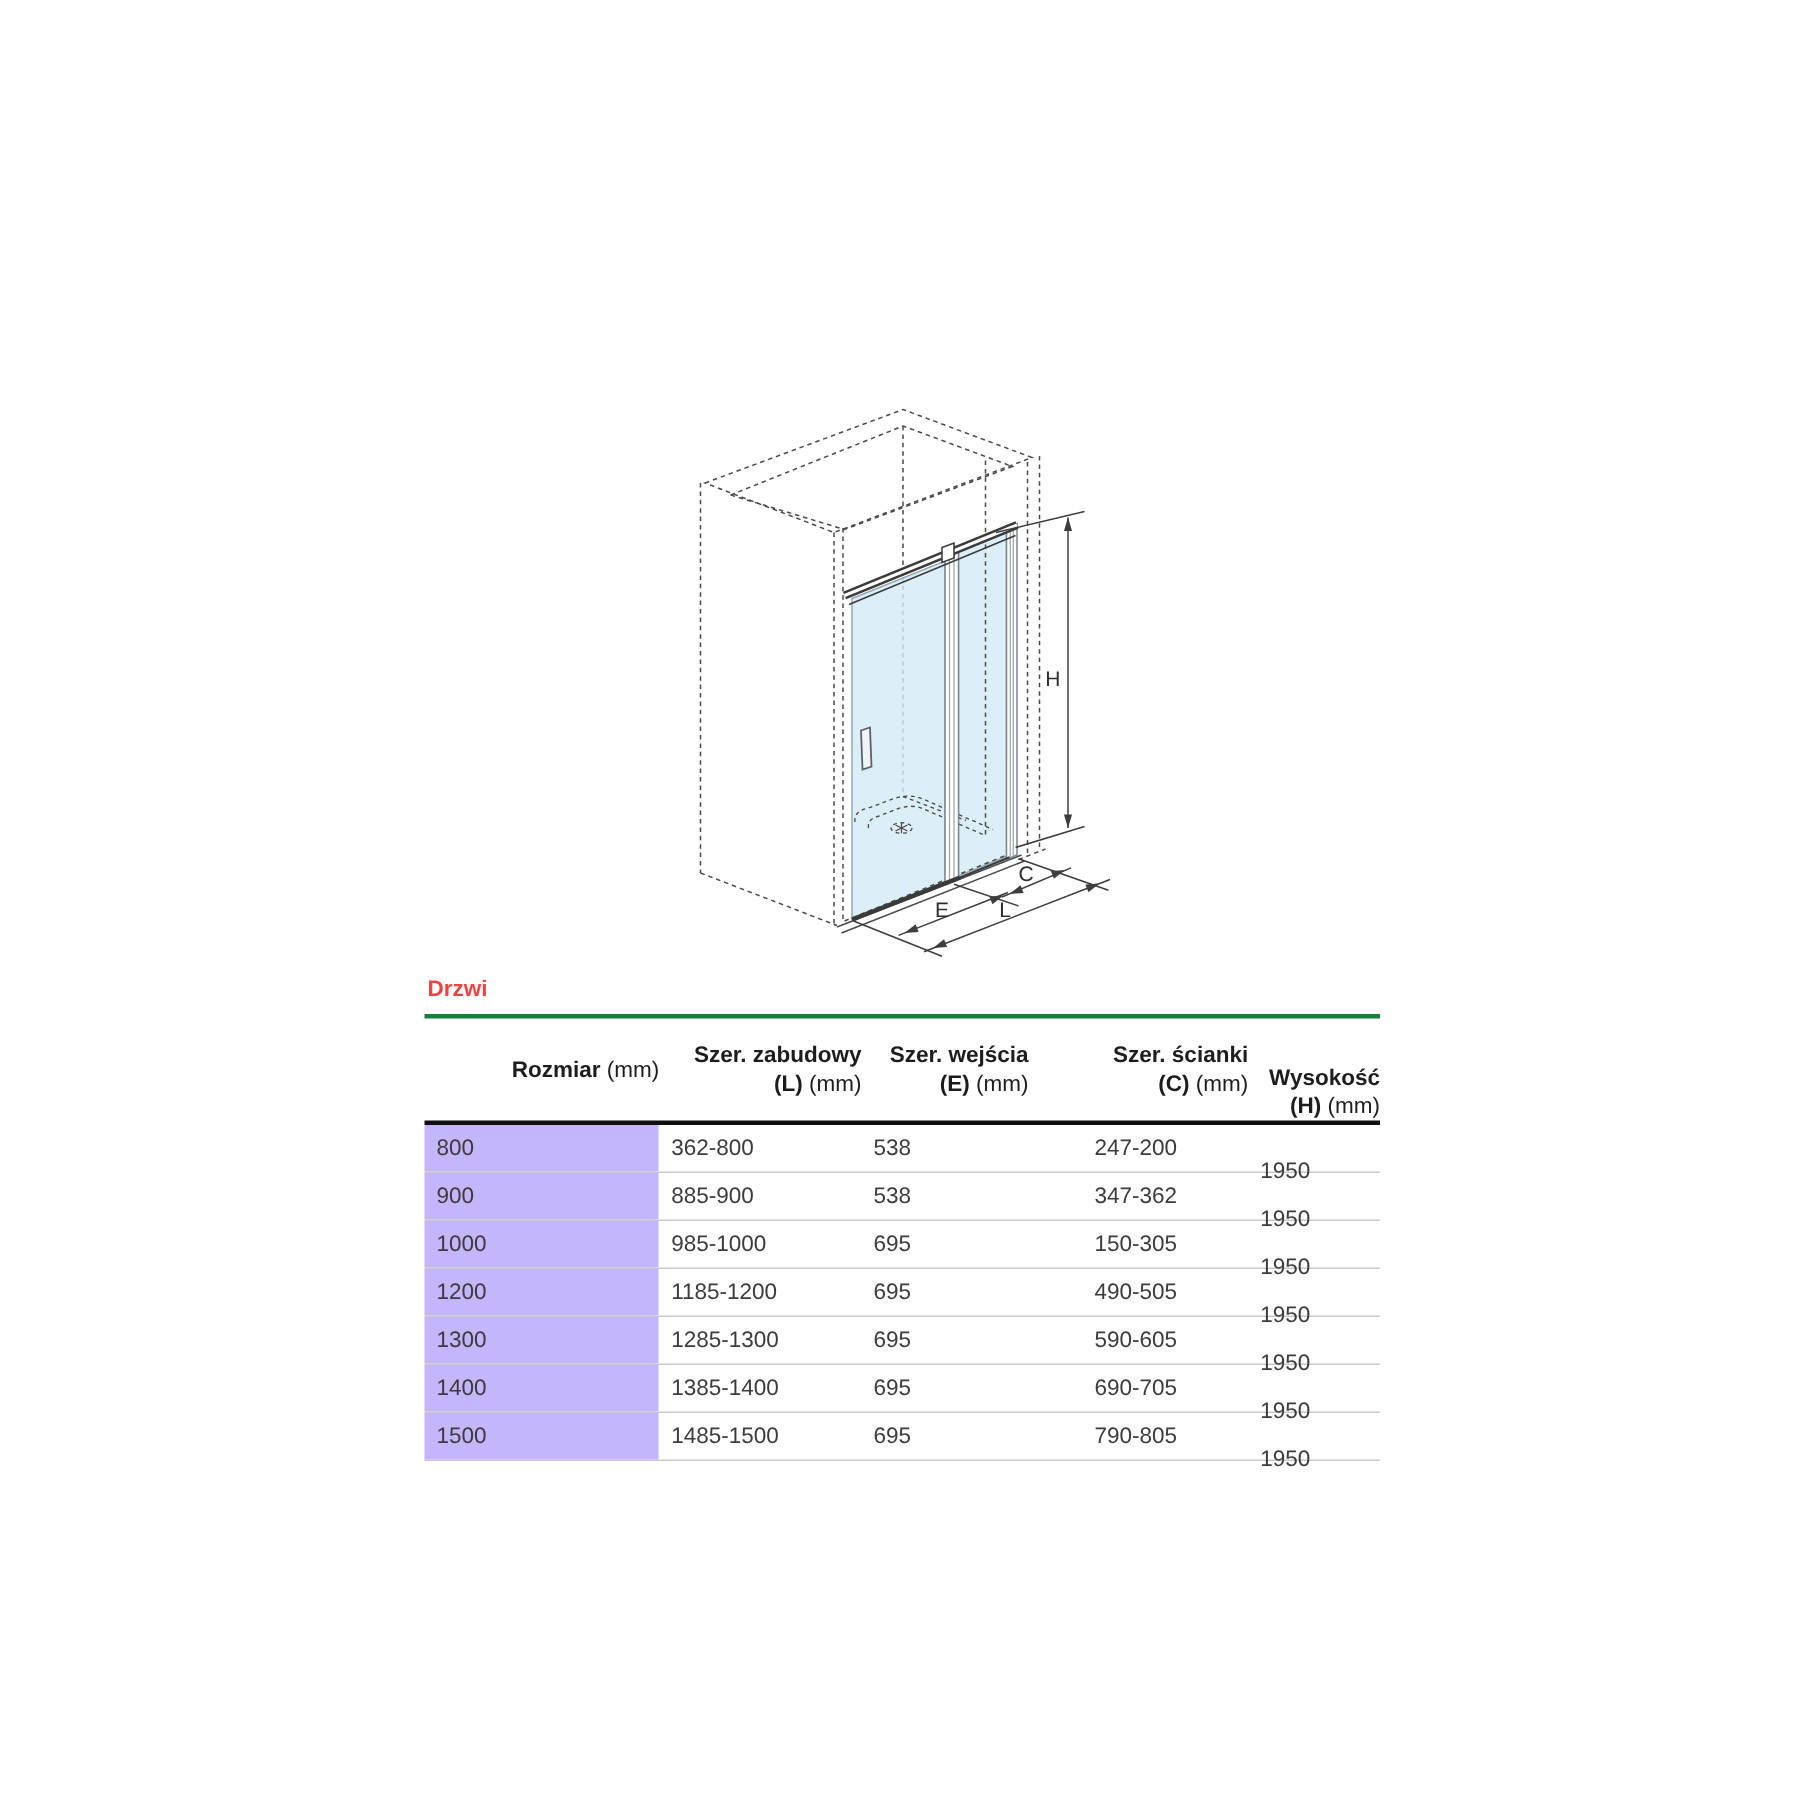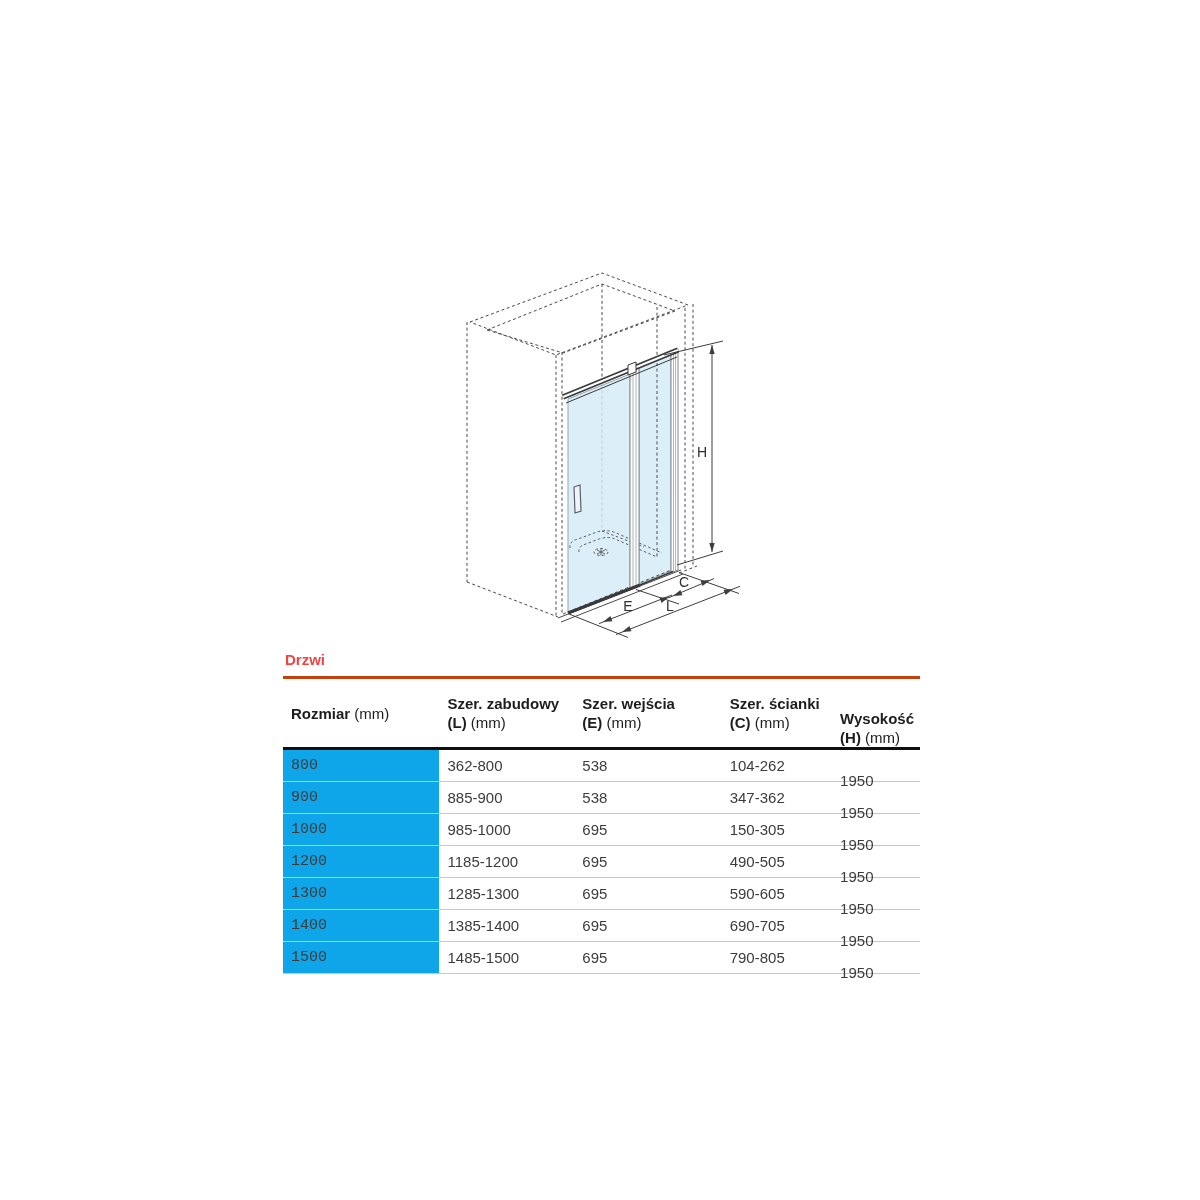--- a/index.html
+++ b/index.html
@@ -10,33 +10,33 @@
   .dash{fill:none;stroke:#4a4a4a;stroke-width:1;stroke-dasharray:3 2.6;}
   .dash2{fill:none;stroke:#4a4a4a;stroke-width:0.9;stroke-dasharray:2.5 2.4;}
   .solidthin{fill:none;stroke:#4a4a4a;stroke-width:1;}
   .glass{fill:#d4ecf8;fill-opacity:0.82;stroke:#93a7b3;stroke-width:1;}
   .frame{fill:#ffffff;stroke:#7e858c;stroke-width:1;}
   .frameline{fill:none;stroke:#9ba2a8;stroke-width:0.8;}
   .dim{fill:none;stroke:#3d3d3d;stroke-width:1;}
   .arrow{fill:#3d3d3d;stroke:none;}
   .dimlabel{fill:#2e2e2e;font-family:"Liberation Sans", sans-serif;font-size:14px;}
   .tbl-title{position:absolute;left:285px;top:651px;font-size:15px;font-weight:bold;color:#ef4444;}
-  .tbl{position:absolute;left:283px;top:676px;width:637px;border-top:3px solid #c2410c;
-       font-size:15px;color:#1d1d1d;}
+  .tbl{position:absolute;left:283px;top:676px;width:637px;border-top:3px solid #15803d;
+       font-size:15px;color:#1d1d1d;text-align:right;}
   .thead{display:flex;min-height:55px;align-items:center;border-bottom:3px solid #0f0f0f;}
   .th{font-weight:bold;line-height:1.27;padding-left:8px;box-sizing:border-box;}
   .th .unit{font-weight:normal;}
   .c0{width:166px;}
   .c1{width:143px;}
   .c2{width:118px;}
   .c3{width:117px;margin-left:36px;}
   .c4{width:93px;margin-top:30px;}
   .tr{display:flex;height:31px;border-bottom:1px solid #c9c9c9;color:#3c3c3c;}
   .td{display:flex;align-items:center;padding-left:8px;box-sizing:border-box;}
-  .td.c0{background:#0ea5e9;font-family:Liberation Mono, monospace;}
+  .td.c0{background:#c4b5fd;}
 </style>
 </head>
 <body>
 
 <div class="page">
 
   <div class="diagram">
     <svg viewBox="440 255 320 400" xmlns="http://www.w3.org/2000/svg">
 
       <g>
@@ -150,21 +150,21 @@
         <div class="th c4">
           <div><b>Wysokość</b></div>
           <div><b>(H)</b><span class="unit"> (mm)</span></div>
         </div>
       </div>
     <div id="tbody">
         <div class="tr">
           <div class="td c0">800</div>
           <div class="td c1">362-800</div>
           <div class="td c2">538</div>
-          <div class="td c3">104-262</div>
+          <div class="td c3">247-200</div>
           <div class="td c4">1950</div>
         </div>
         <div class="tr">
           <div class="td c0">900</div>
           <div class="td c1">885-900</div>
           <div class="td c2">538</div>
           <div class="td c3">347-362</div>
           <div class="td c4">1950</div>
         </div>
         <div class="tr">

